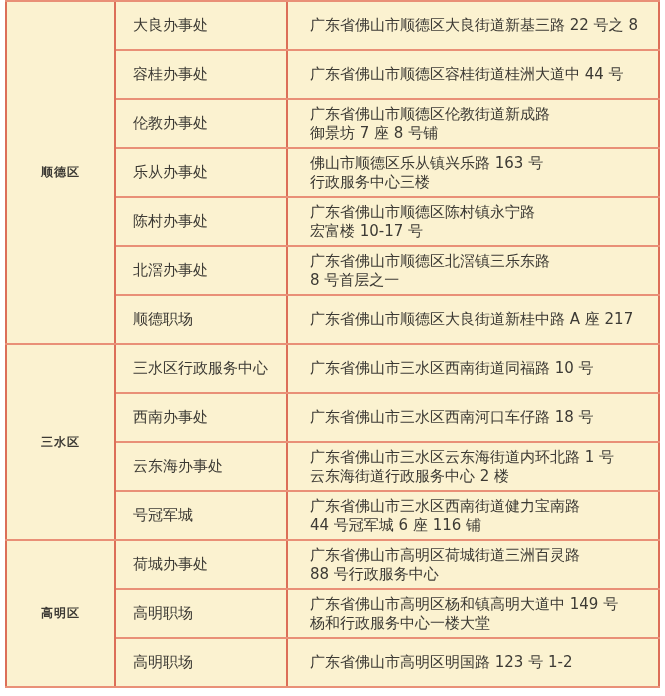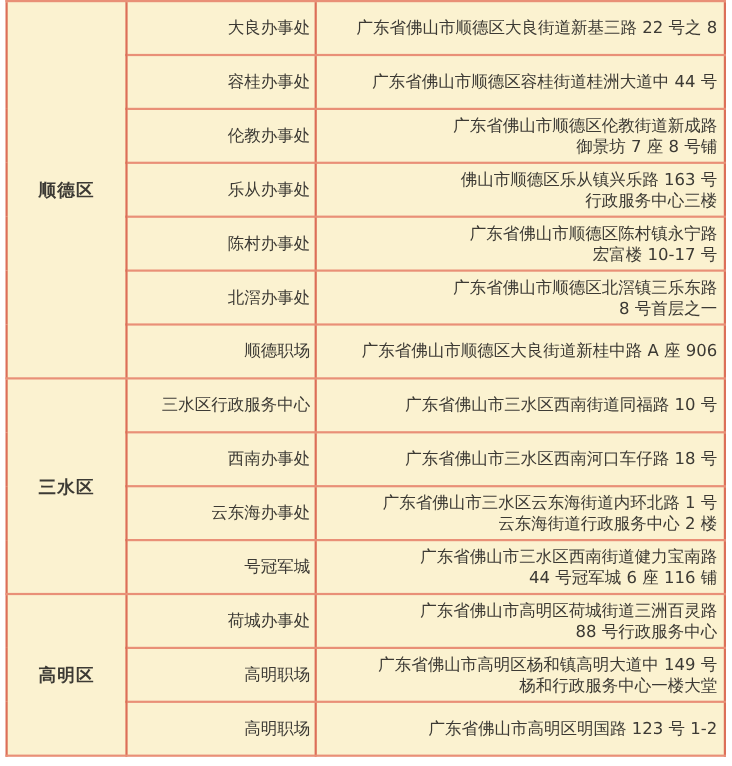--- a/index.html
+++ b/index.html
@@ -34,42 +34,41 @@
     border-left: 2px solid var(--v-line, #dc6f58);
     border-right: 2px solid var(--v-line, #dc6f58);
     border-top: 2px solid var(--h-line, #e99077);
     border-bottom: 2px solid var(--h-line, #e99077);
     vertical-align: middle;
     color: var(--text, #3c3a34);
     font-size: 15px;
     line-height: 19px;
     box-sizing: border-box;
     padding: 0;
-    text-align: right;
   }
   tr.sliver td {
     border-top: 0;
     height: 1px;
     padding: 0;
   }
   tr.data-row { height: 49px; }
 
   td.district-cell {
     text-align: center;
     font-weight: 700;
-    font-size: 16px;
+    font-size: 12px;
     letter-spacing: 1px;
   }
   td.office-cell {
     padding-left: 17px;
     padding-right: 4px;
     font-weight: 500;
   }
   td.address-cell {
-    padding-left: 12px;
+    padding-left: 22px;
     padding-right: 6px;
     font-weight: 500;
     white-space: pre-line;
   }
 </style>
 </head>
 <body style="background: rgb(255, 255, 255);">
 
 <div class="stage">
   <table class="office-table">
@@ -110,21 +109,21 @@
       <td class="address-cell">广东省佛山市顺德区陈村镇永宁路
 宏富楼 10-17 号</td>
     </tr>
     <tr class="data-row">
       <td class="office-cell">北滘办事处</td>
       <td class="address-cell">广东省佛山市顺德区北滘镇三乐东路
 8 号首层之一</td>
     </tr>
     <tr class="data-row">
       <td class="office-cell">顺德职场</td>
-      <td class="address-cell">广东省佛山市顺德区大良街道新桂中路 A 座 906</td>
+      <td class="address-cell">广东省佛山市顺德区大良街道新桂中路 A 座 217</td>
     </tr>
 
     <tr class="data-row">
       <td class="district-cell" rowspan="4">三水区</td>
       <td class="office-cell">三水区行政服务中心</td>
       <td class="address-cell">广东省佛山市三水区西南街道同福路 10 号</td>
     </tr>
     <tr class="data-row">
       <td class="office-cell">西南办事处</td>
       <td class="address-cell">广东省佛山市三水区西南河口车仔路 18 号</td>

